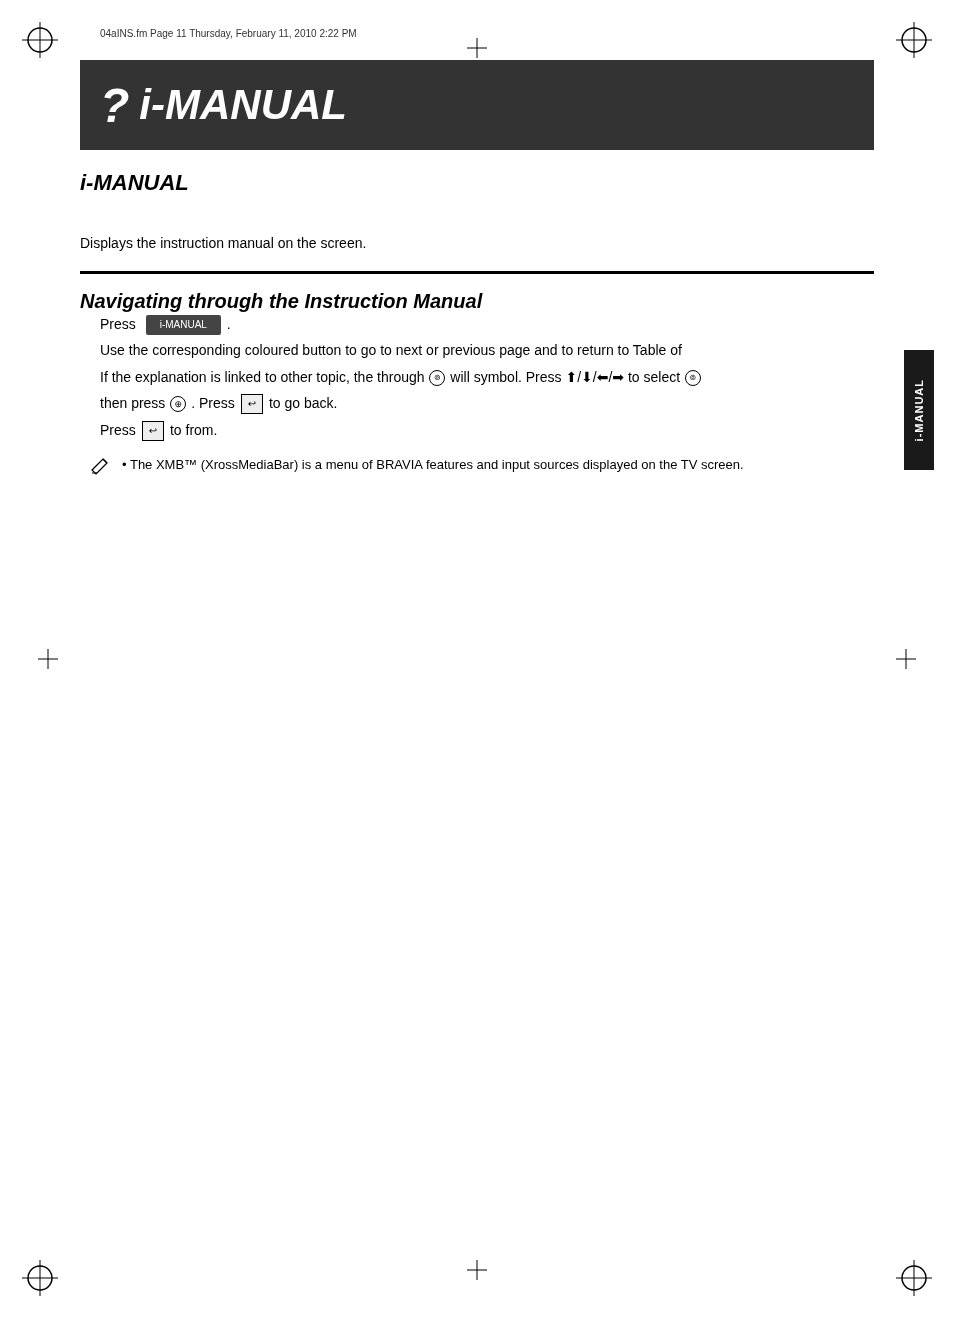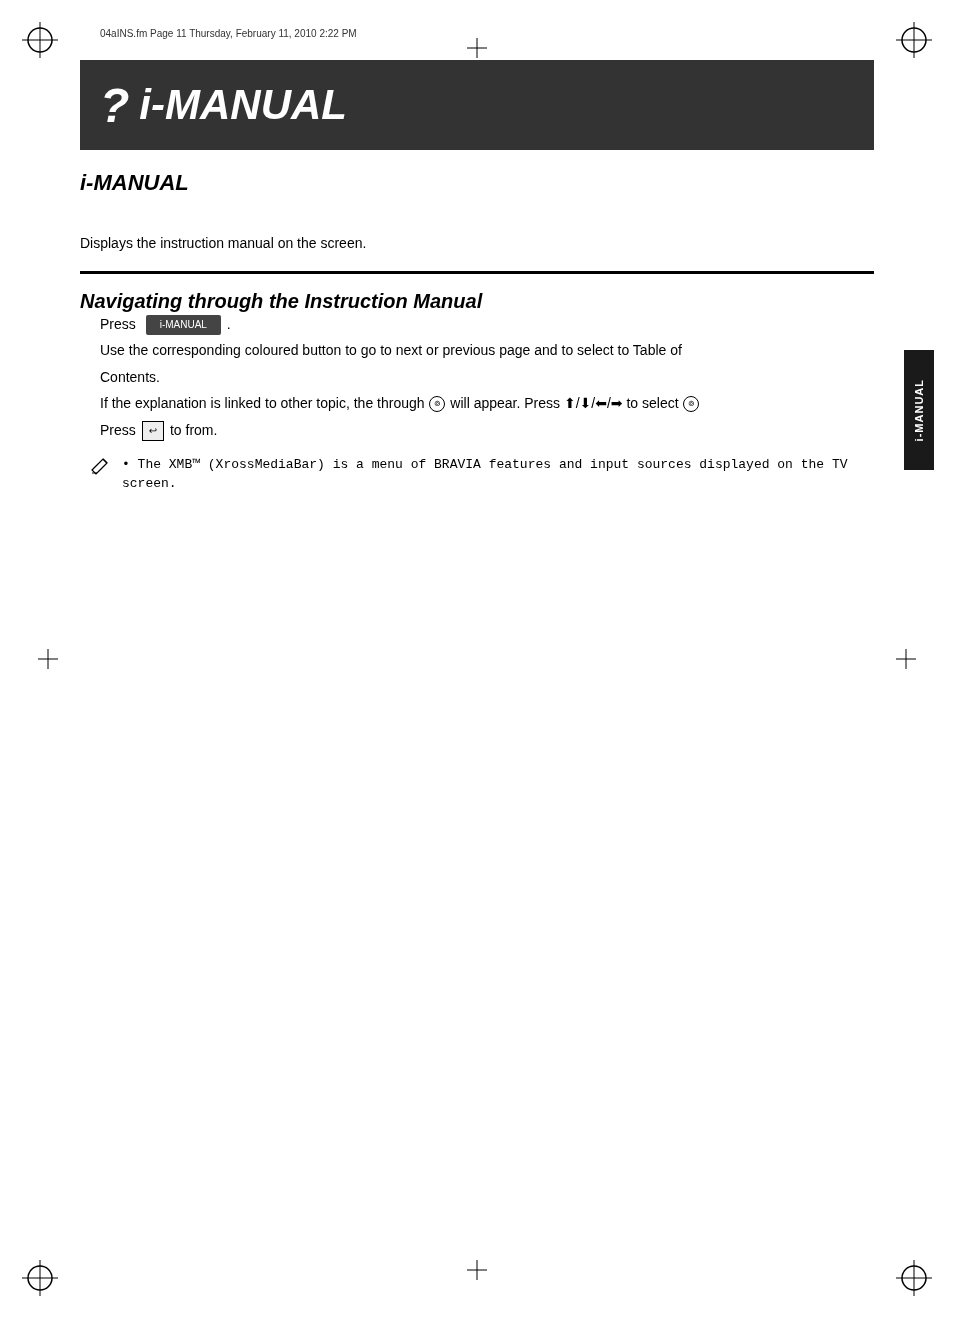--- a/index.html
+++ b/index.html
@@ -141,21 +141,20 @@
       line-height: 1.6;
       margin-bottom: 4px;
     }
 
     
     .note-section {
       margin-top: 14px;
       padding-left: 10px;
       display: flex;
       align-items: flex-start;
-      font-family: Liberation Mono, monospace;
     }
 
     .note-text {
       font-size: 13px;
       line-height: 1.5;
     }
 
     
     .side-tab {
       position: absolute;
@@ -309,33 +308,37 @@
     <div class="content-block">
 
       <div class="content-line">
         <span>Press</span>
         <span class="btn-inline" style="margin-left:6px; padding: 2px 14px; font-size:10px; background:#444;">i-MANUAL</span>
         <span> .</span>
       </div>
 
 
       <div class="content-line">
-        <span>Use the corresponding coloured button to go to next or previous page and to select to Table of</span>
-      </div>
-      <div class="content-line">
-        <span>Contents.</span>
+        <span>Use the corresponding coloured button to go to next or previous page and to return to Table of</span>
       </div>
 
       <div class="content-line">
         <span>If the explanation is linked to other topic, the through </span>
         <span class="symbol-circle" style="font-size:8px;">⊚</span>
-        <span> will appear. Press ⬆/⬇/⬅/➡ to select </span>
+        <span> will symbol. Press ⬆/⬇/⬅/➡ to select </span>
         <span class="symbol-circle" style="font-size:8px;">⊚</span>
       </div>
 
+      <div class="content-line">
+        <span>then press </span>
+        <span class="symbol-circle">⊕</span>
+        <span>. Press </span>
+        <span class="btn-back">↩</span>
+        <span>          to go back.</span>
+      </div>
 
       <div class="content-line">
         <span>Press </span>
         <span class="btn-back">↩</span>
         <span>          to from.</span>
       </div>
 
     </div>
 
     <div class="note-section">

